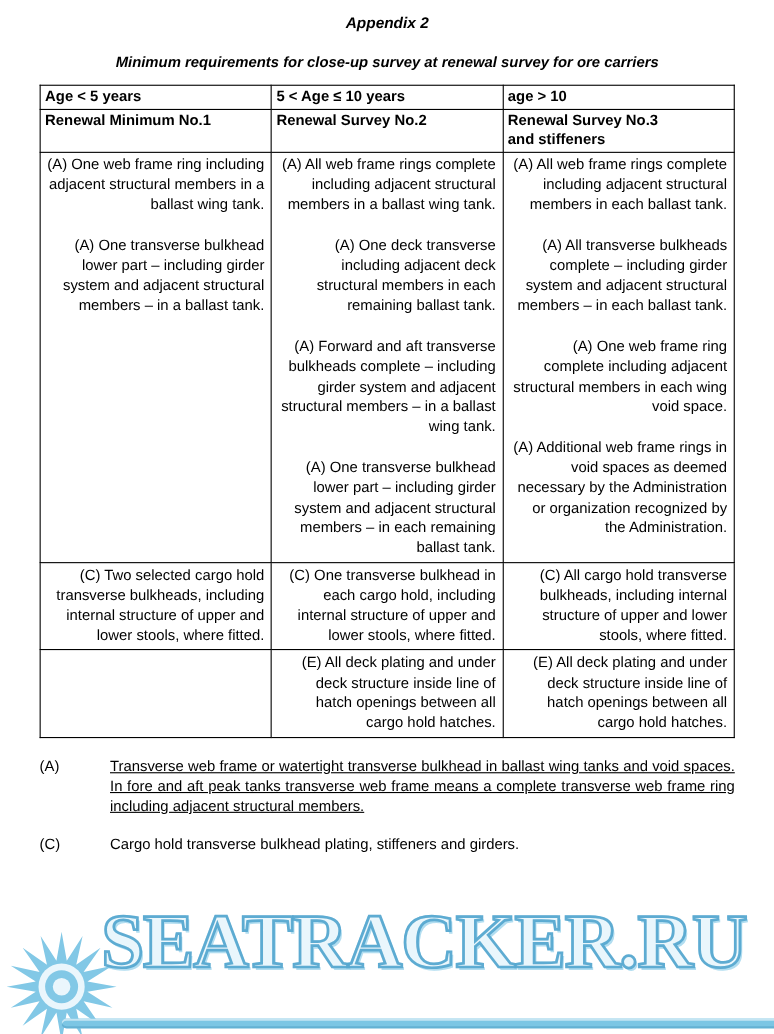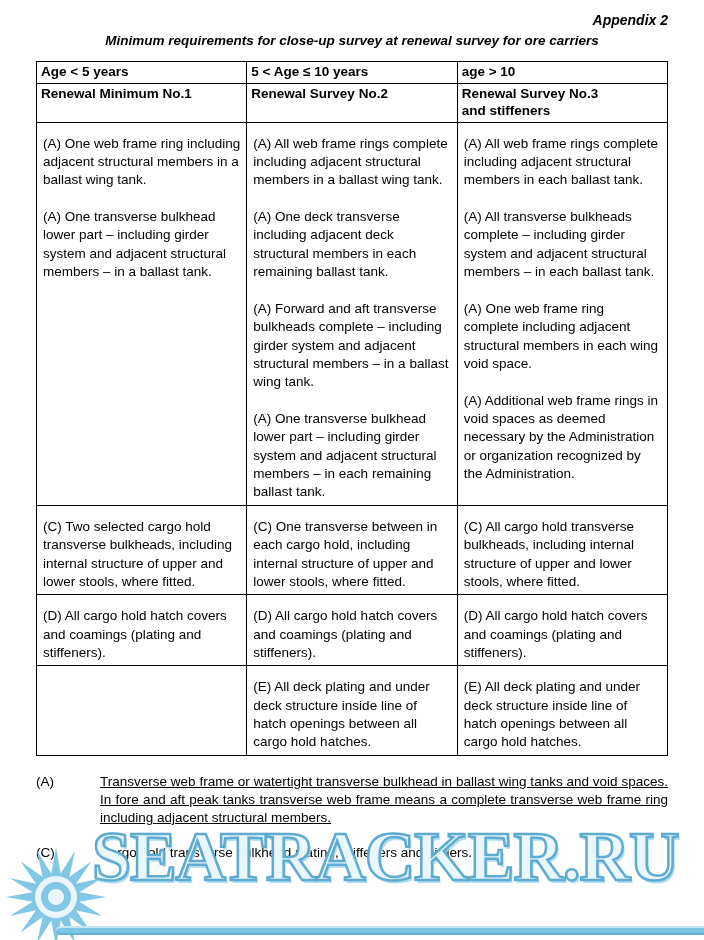--- a/index.html
+++ b/index.html
@@ -7,41 +7,41 @@
   .page {
     position:relative;
     width:704px; height:940px;
     background:#ffffff;
     font-family:"Liberation Sans", sans-serif;
     color:#000;
     padding:12px 36px 0 36px;
     overflow:hidden;
   }
   .title {
-    text-align:right; font-weight:bold; font-style:italic; font-size:14px;
+    text-align:center; font-weight:bold; font-style:italic; font-size:14px;
   }
   .subtitle {
     text-align:center; font-weight:bold; font-style:italic; font-size:13.5px;
-    margin-top:5px;
+    margin-top:21px;
   }
   table.survey-table {
     border-collapse:collapse; width:100%; table-layout:fixed; margin-top:13px;
   }
   .survey-table th, .survey-table td {
     border:1px solid #000;
     font-size:13.5px;
     vertical-align:top;
   }
   .survey-table th {
     font-weight:bold; text-align:left; white-space:pre-line;
     line-height:1.25; padding:2px 4px 2px;
   }
   .survey-table td {
-    white-space:pre-line; line-height:1.36; padding:12px 6px 3px;
-    text-align:left;
+    white-space:pre-line; line-height:1.36; padding:2px 6px 3px;
+    text-align:right;
   }
   .note-intro {
     margin-top:15px; font-size:13.5px; line-height:1.32;
   }
   .note-item {
     display:flex; margin-top:17px; font-size:13.5px; line-height:1.34;
   }
   .note-label { flex:0 0 64px; }
   .note-text { flex:1; }
   .note-text.justify { text-align:justify;text-decoration:underline; }
@@ -107,27 +107,22 @@
         <td>(A) All web frame rings complete including adjacent structural members in each ballast tank.
 
 (A) All transverse bulkheads complete – including girder system and adjacent structural members – in each ballast tank.
 
 (A) One web frame ring complete including adjacent structural members in each wing void space.
 
 (A) Additional web frame rings in void spaces as deemed necessary by the Administration or organization recognized by the Administration.</td>
       </tr>
       <tr>
         <td>(C) Two selected cargo hold transverse bulkheads, including internal structure of upper and lower stools, where fitted.</td>
-        <td>(C) One transverse between in each cargo hold, including internal structure of upper and lower stools, where fitted.</td>
+        <td>(C) One transverse bulkhead in each cargo hold, including internal structure of upper and lower stools, where fitted.</td>
         <td>(C) All cargo hold transverse bulkheads, including internal structure of upper and lower stools, where fitted.</td>
-      </tr>
-      <tr>
-        <td>(D) All cargo hold hatch covers and coamings (plating and stiffeners).</td>
-        <td>(D) All cargo hold hatch covers and coamings (plating and stiffeners).</td>
-        <td>(D) All cargo hold hatch covers and coamings (plating and stiffeners).</td>
       </tr>
       <tr>
         <td></td>
         <td>(E) All deck plating and under deck structure inside line of hatch openings between all cargo hold hatches.</td>
         <td>(E) All deck plating and under deck structure inside line of hatch openings between all cargo hold hatches.</td>
       </tr>
     </tbody>
   </table>
 
 

